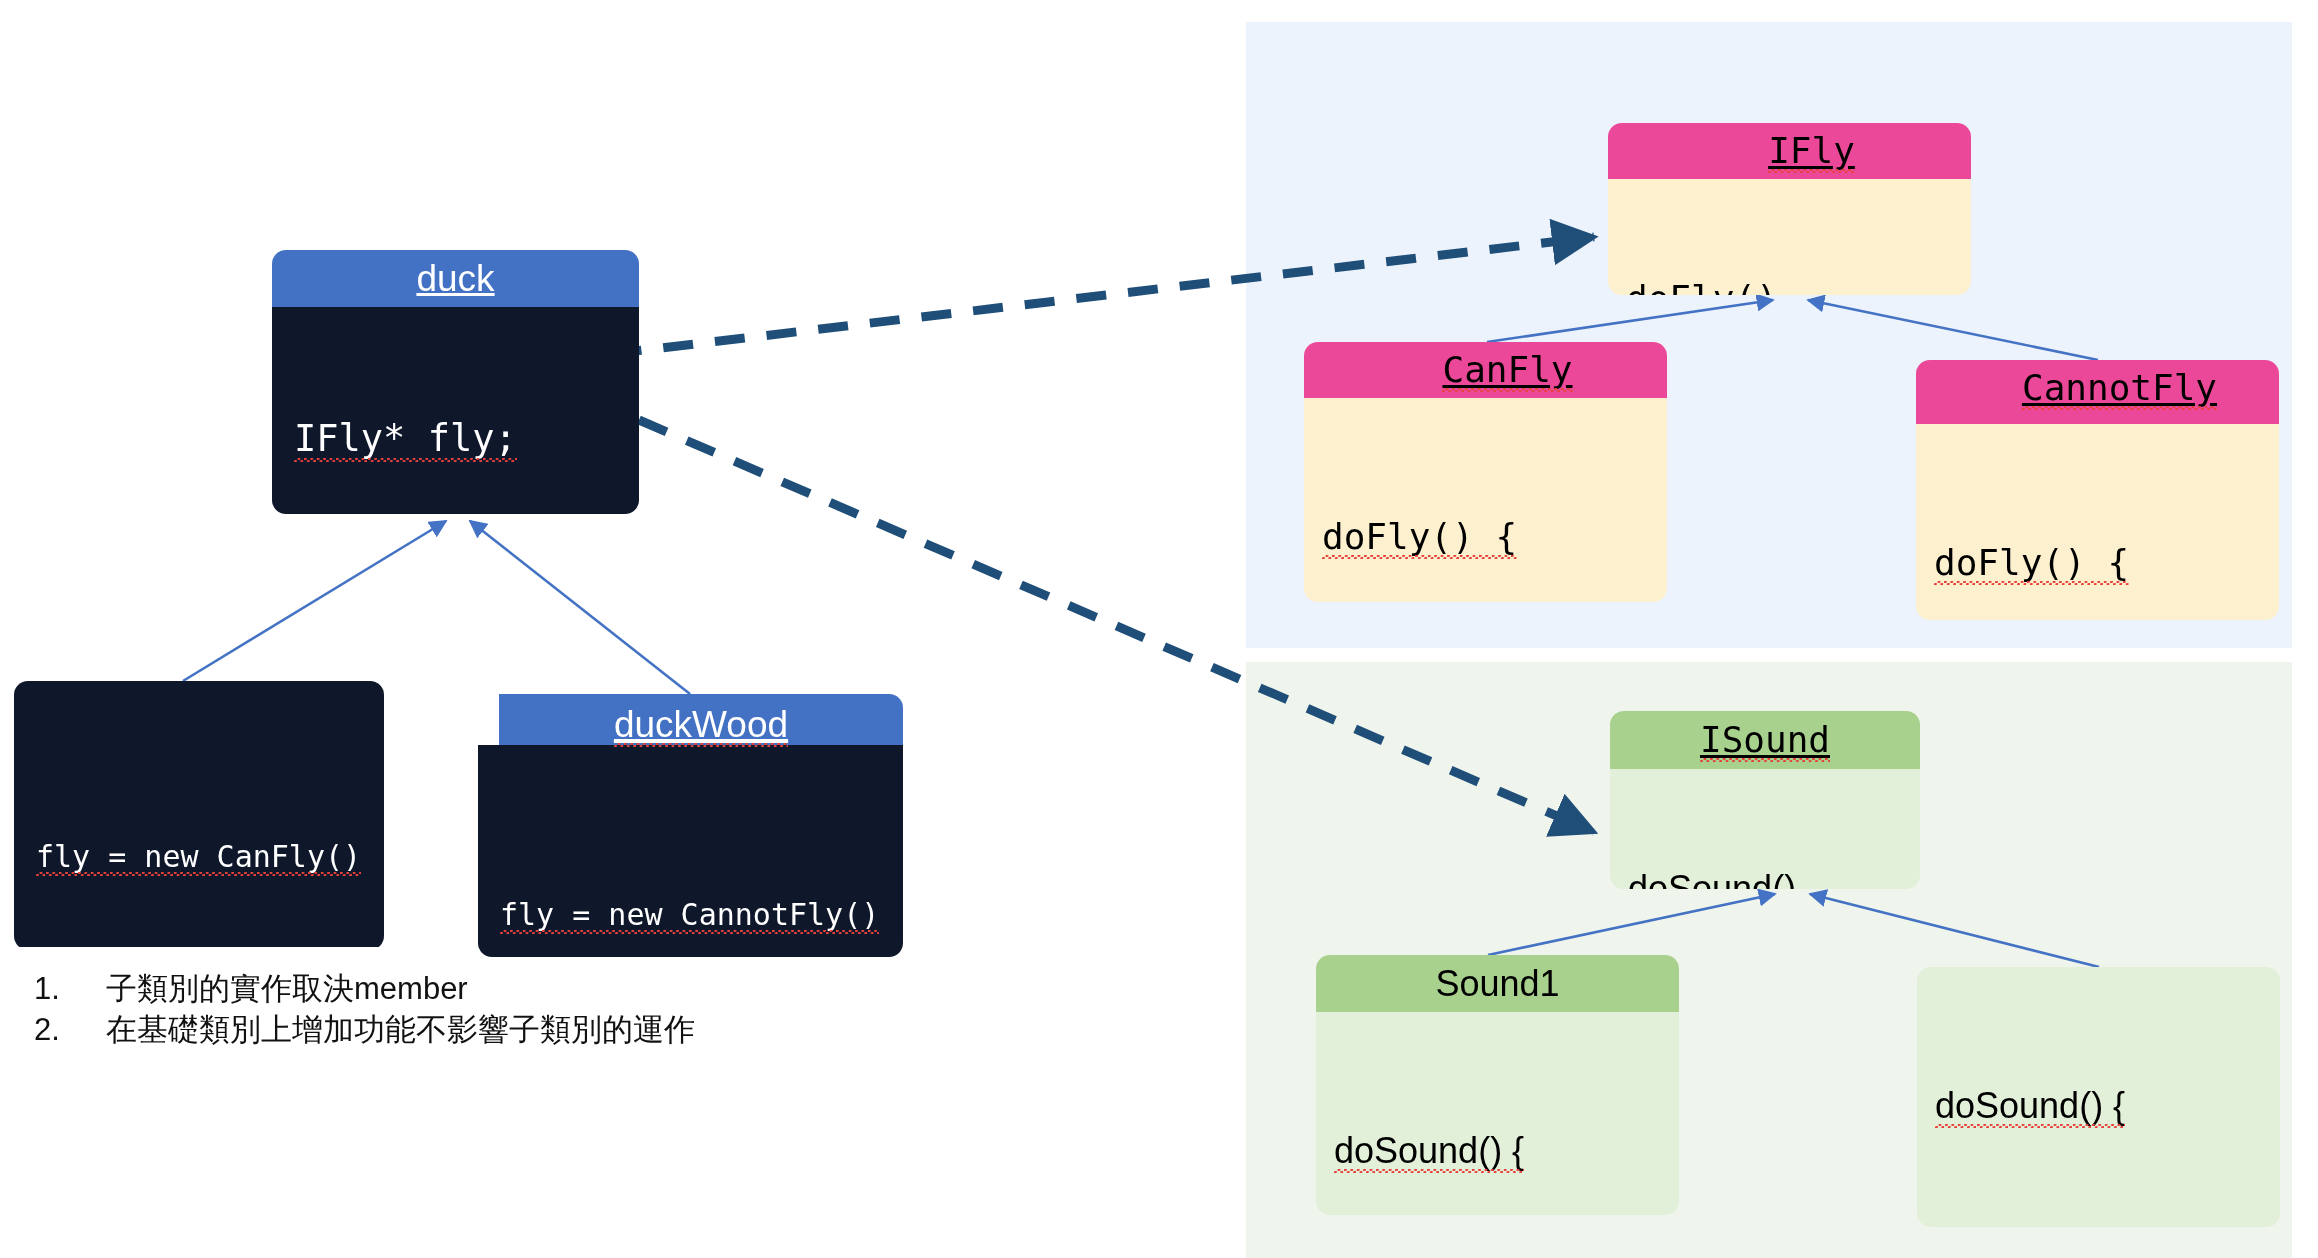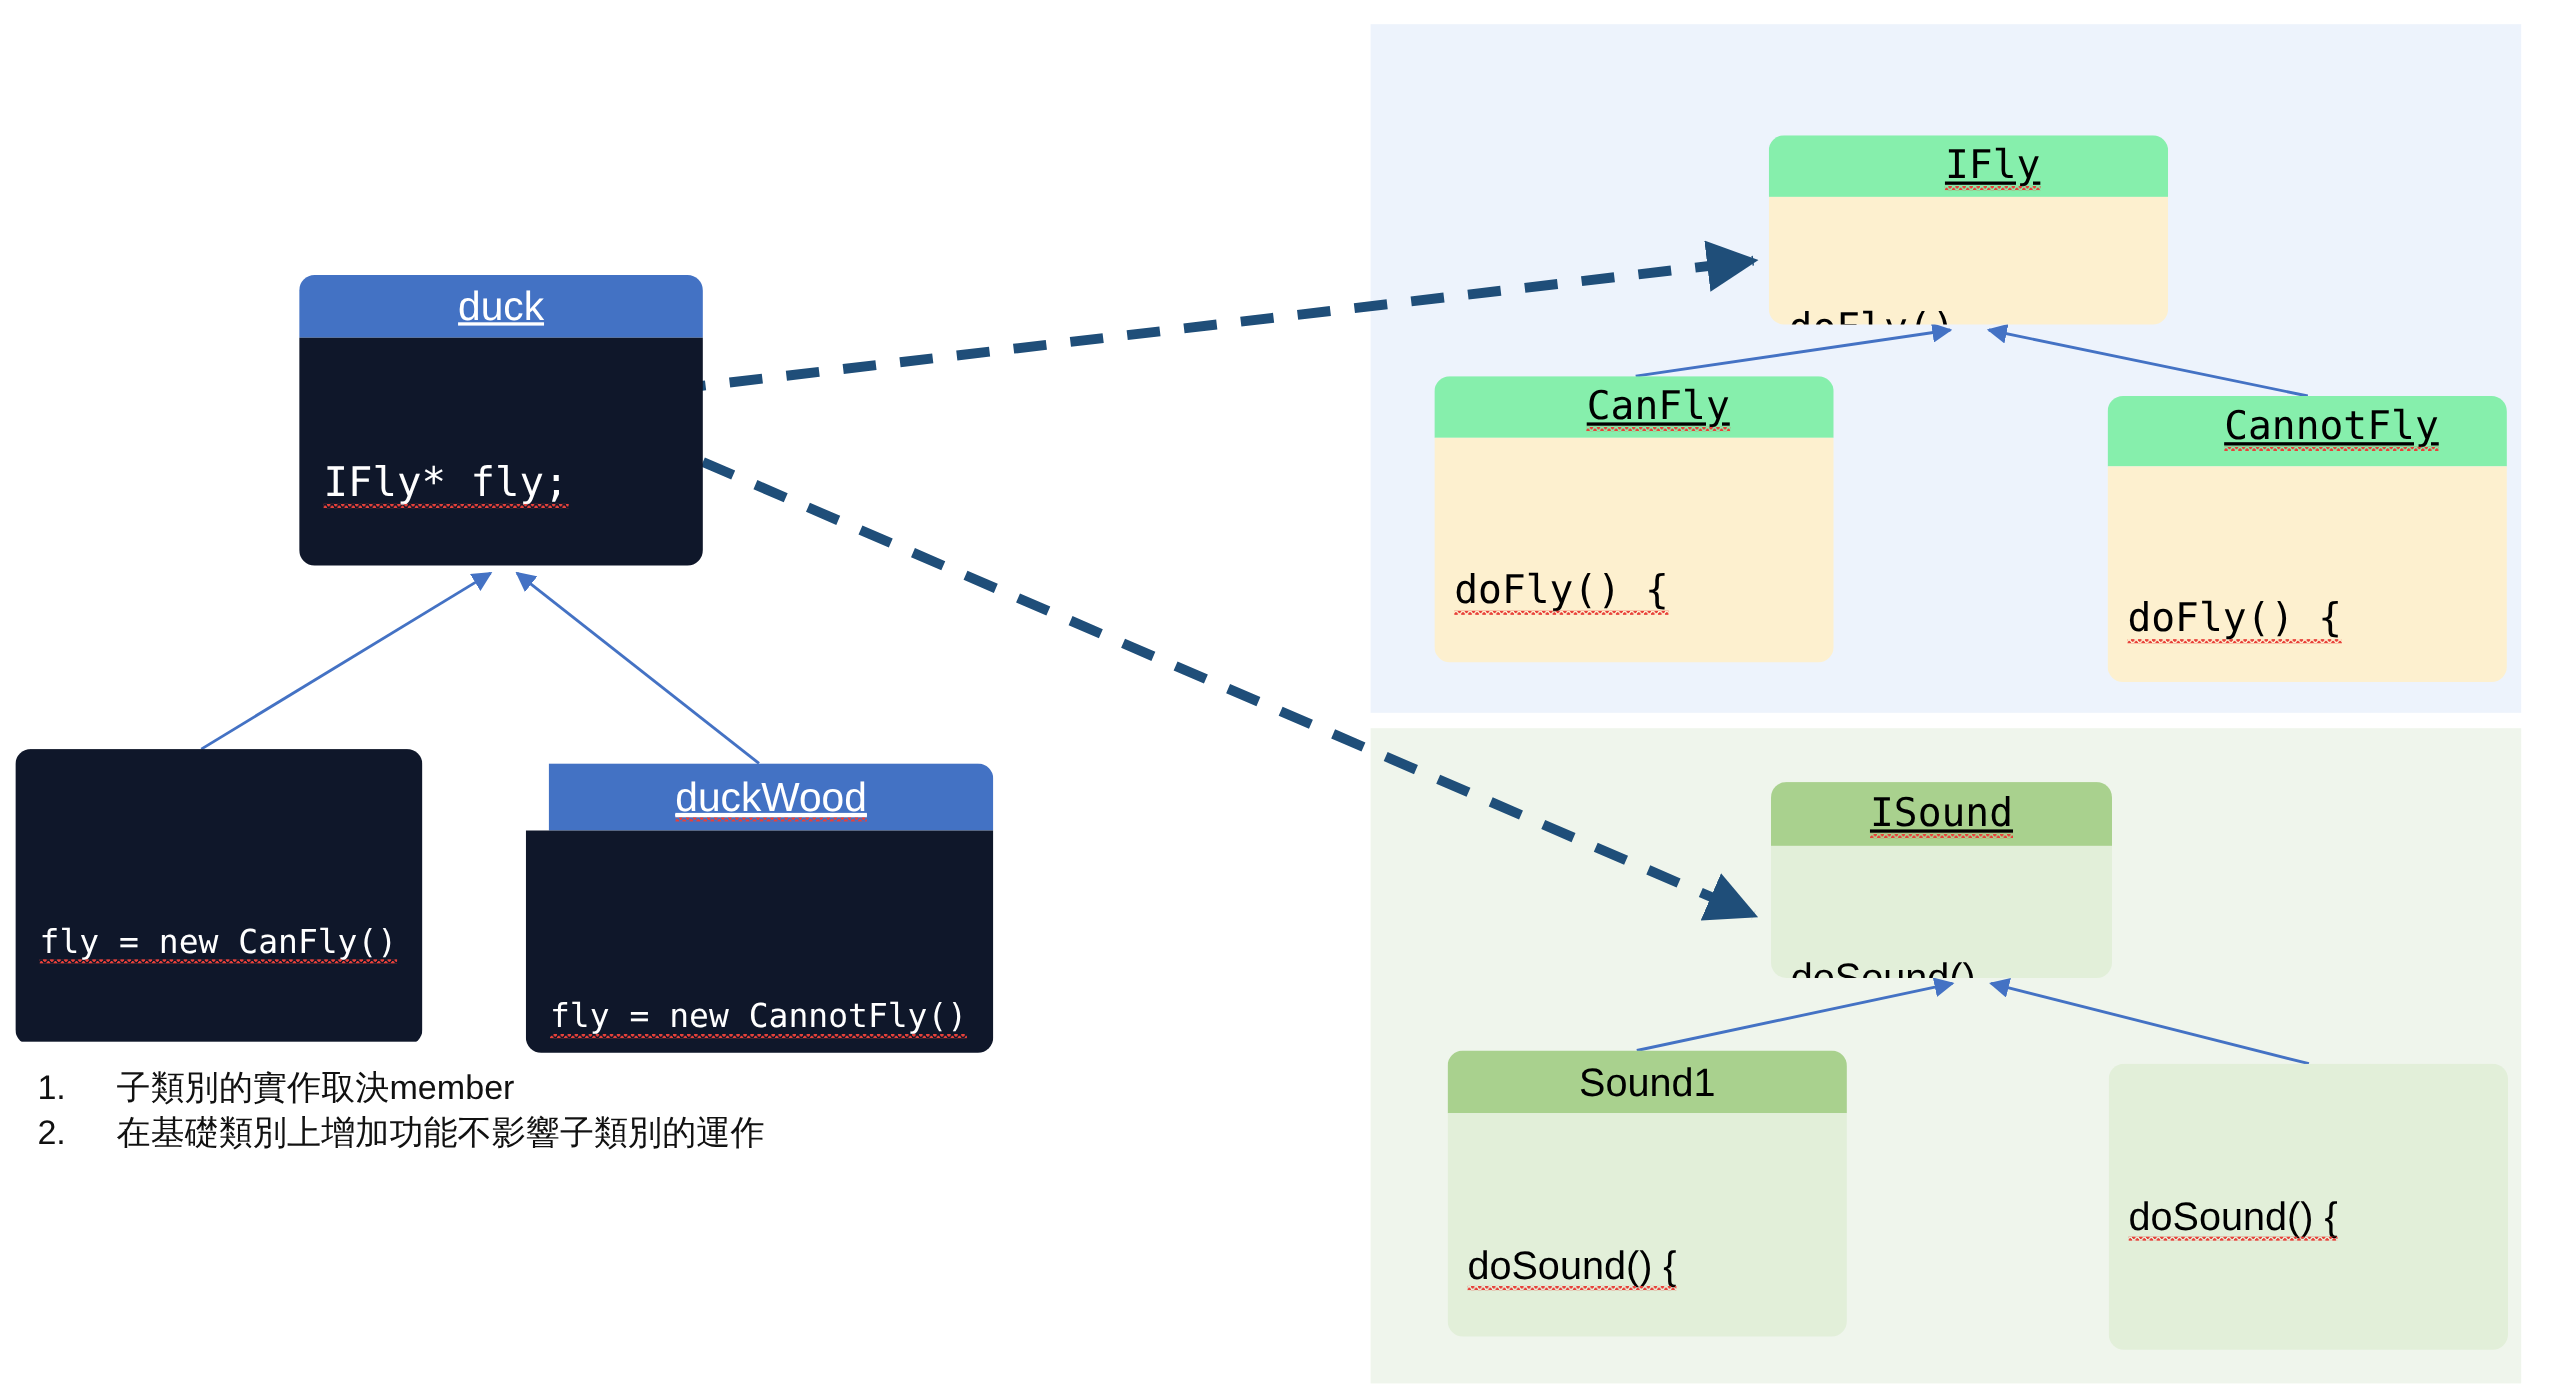--- a/index.html
+++ b/index.html
@@ -39,21 +39,21 @@
     white-space:nowrap;
   }
   .klass .body{
     box-sizing:border-box;
     white-space:pre;
   }
   
   .blue .hdr{background:#4372C4;color:#ffffff;text-decoration:underline;}
   .blue .body{background:#0f172a;color:#ffffff;}
   
-  .gold .hdr{background:#86efac;color:#000000;padding-left:44px;}
+  .gold .hdr{background:#ec4899;color:#000000;padding-left:44px;}
   .gold .body{background:#FDF0CF;color:#000000;}
   
   .green .hdr{background:#A9D18E;color:#000000;}
   .green .body{background:#E2EFD9;color:#000000;}
 
   .mono{font-family:"DejaVu Sans Mono","Liberation Mono",monospace;}
   .sans{font-family:"Liberation Sans","DejaVu Sans",sans-serif;}
 
   
   .sq{
@@ -78,21 +78,21 @@
   
   #box-duck{left:272px;top:250px;width:367px;height:264px;}
   #box-duck .hdr{height:57px;line-height:57px;font-size:37px;}
   #box-duck .body{padding:16px 0 0 22px;font-size:37px;line-height:1.25;}
 
   #box-duckrc{left:14px;top:681px;width:370px;height:269px;}
   #box-duckrc .hdr{height:63px;line-height:63px;font-size:37px;}
   #box-duckrc .body{padding:86px 0 0 22px;font-size:30px;line-height:1.2;}
 
   #box-duckwood{left:478px;top:694px;width:425px;height:263px;}
-  #box-duckwood .hdr{height:61px;line-height:61px;font-size:37px;margin-left:21px;}
+  #box-duckwood .hdr{height:51px;line-height:61px;font-size:37px;margin-left:21px;}
   #box-duckwood .body{padding:80px 0 0 22px;font-size:30px;line-height:1.2;}
 
   #box-ifly{left:1608px;top:123px;width:363px;height:172px;}
   #box-ifly .hdr{height:56px;line-height:56px;font-size:36px;}
   #box-ifly .body{padding:10px 0 0 18px;font-size:36px;line-height:1.22;}
 
   #box-canfly{left:1304px;top:342px;width:363px;height:260px;}
   #box-canfly .hdr{height:56px;line-height:56px;font-size:36px;}
   #box-canfly .body{padding:24px 0 0 18px;font-size:36px;line-height:1.28;}
 

